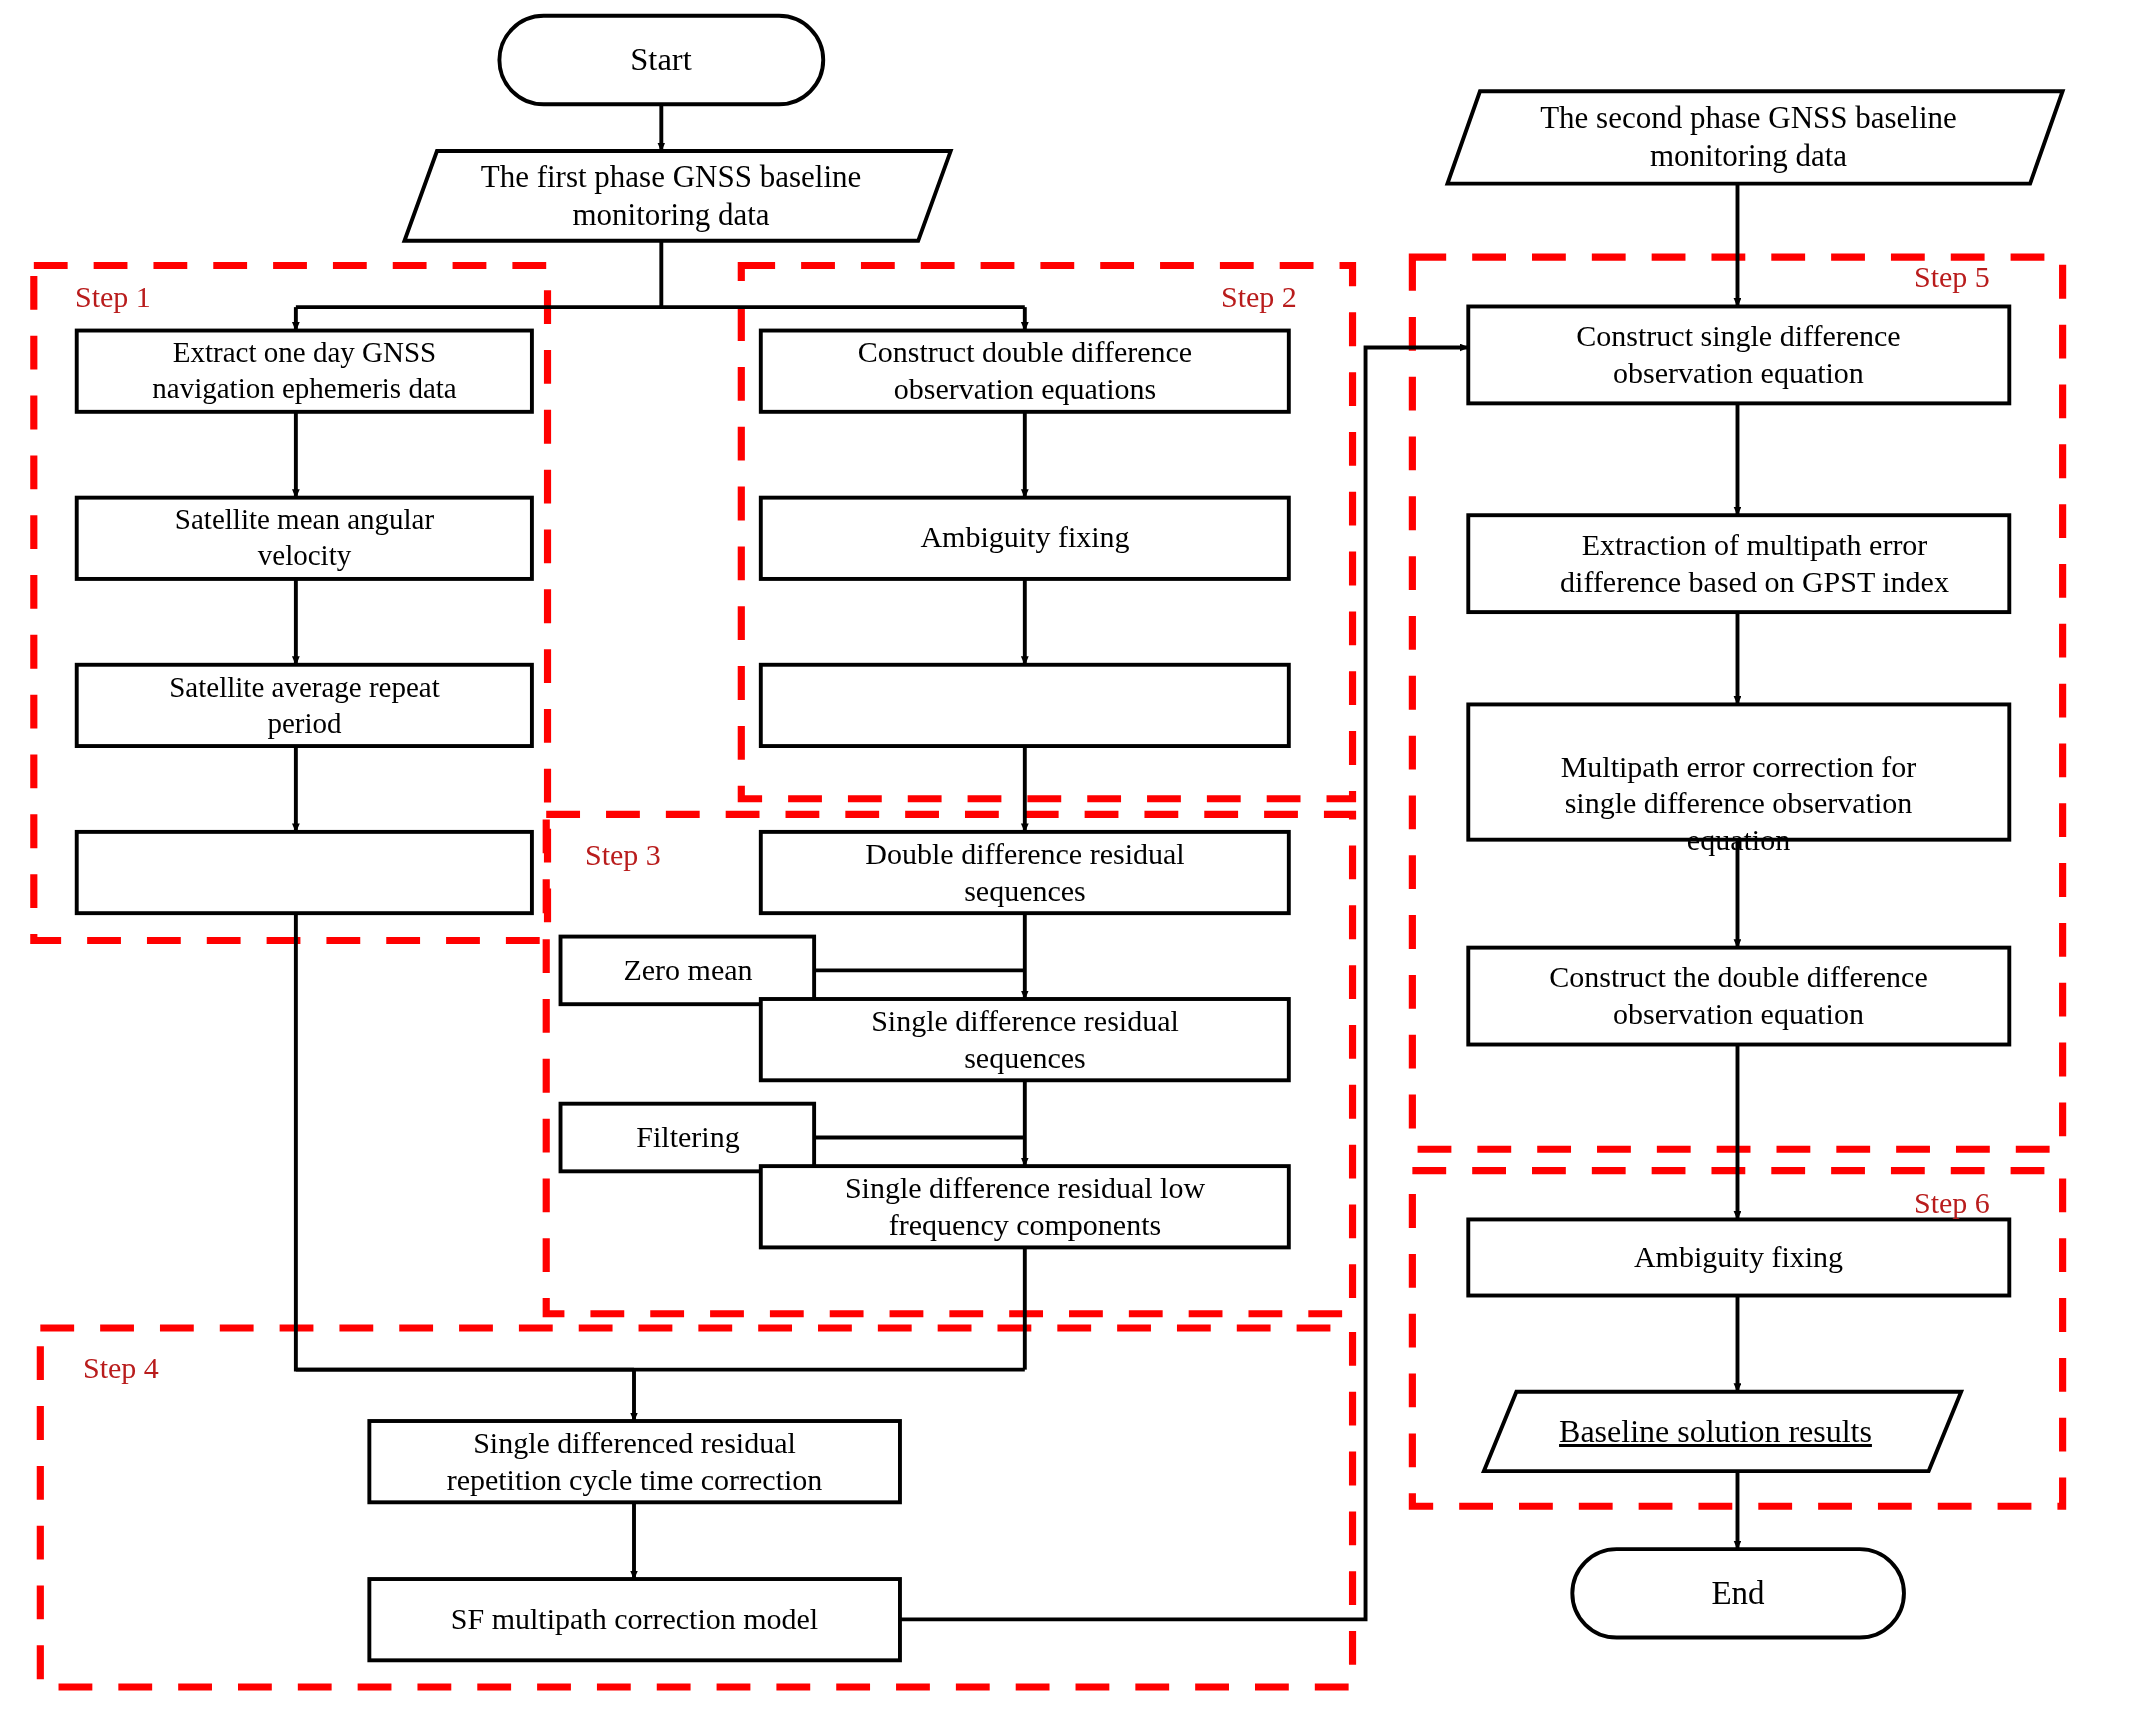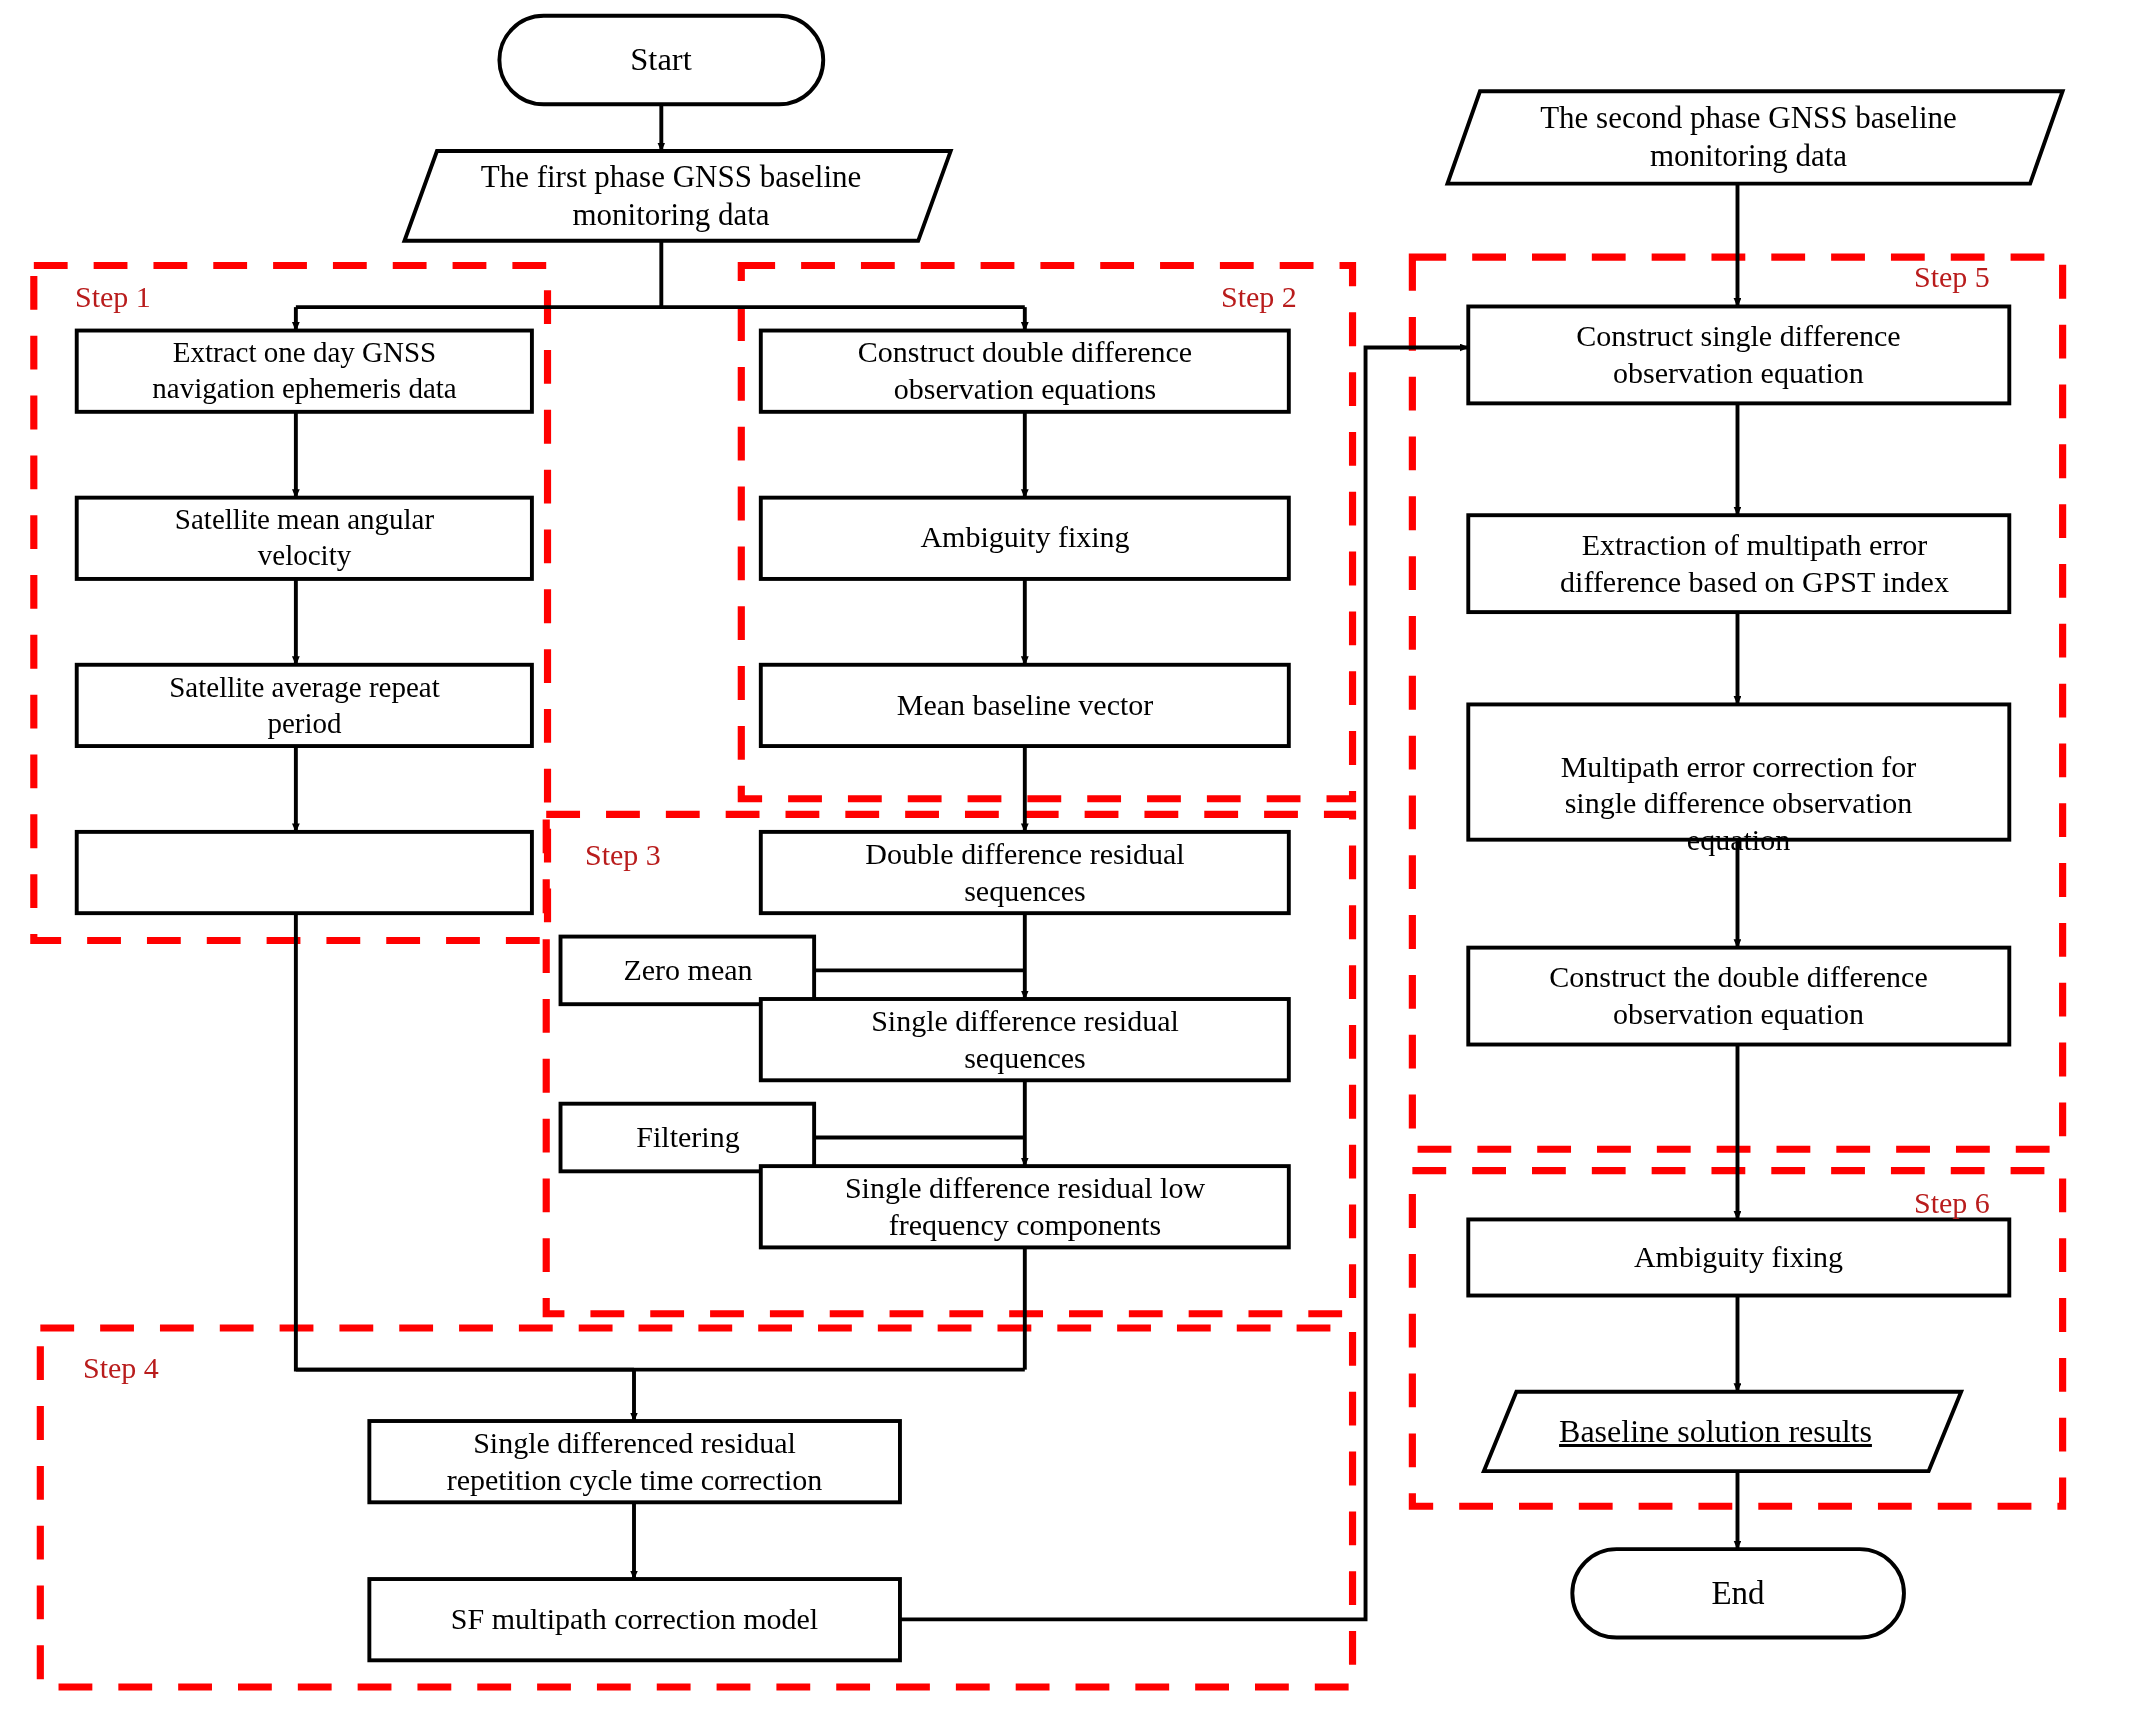--- a/index.html
+++ b/index.html
@@ -143,21 +143,20 @@
   <div class="nodeLabel" style="left:77px;top:330px;width:455px;height:81px;font-size:29px;">Extract one day GNSS
 navigation ephemeris data</div>
   <div class="nodeLabel" style="left:77px;top:497px;width:455px;height:81px;font-size:29px;">Satellite mean angular
 velocity</div>
   <div class="nodeLabel" style="left:77px;top:665px;width:455px;height:81px;font-size:29px;">Satellite average repeat
 period</div>
 
   <div class="nodeLabel" style="left:761px;top:330px;width:528px;height:81px;font-size:30px;">Construct double difference
 observation equations</div>
   <div class="nodeLabel" style="left:761px;top:497px;width:528px;height:81px;font-size:30px;">Ambiguity fixing</div>
-  <div class="nodeLabel" style="left:761px;top:665px;width:528px;height:81px;font-size:30px;">Mean baseline vector</div>
 
   <div class="nodeLabel" style="left:761px;top:832px;width:528px;height:81px;font-size:30px;">Double difference residual
 sequences</div>
   <div class="nodeLabel" style="left:561px;top:936px;width:254px;height:68px;font-size:30px;">Zero mean</div>
   <div class="nodeLabel" style="left:761px;top:999px;width:528px;height:81px;font-size:30px;">Single difference residual
 sequences</div>
   <div class="nodeLabel" style="left:561px;top:1103px;width:254px;height:68px;font-size:30px;">Filtering</div>
   <div class="nodeLabel" style="left:761px;top:1166px;width:528px;height:81px;font-size:30px;">Single difference residual low
 frequency components</div>
 

